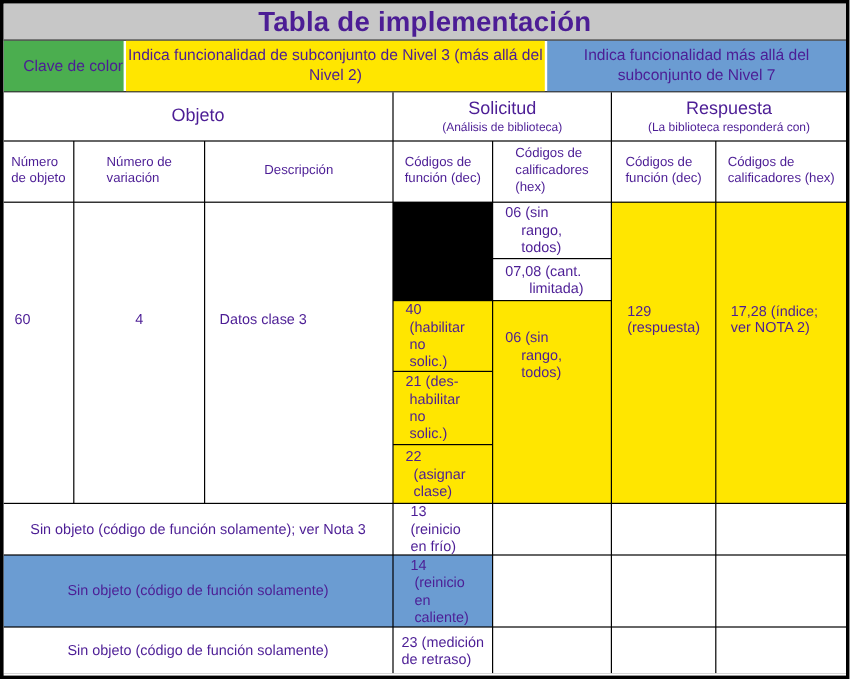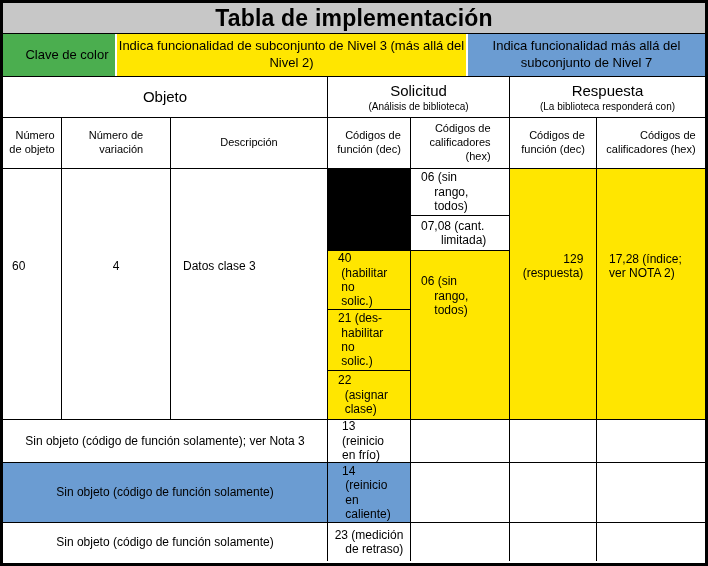--- a/index.html
+++ b/index.html
@@ -2,50 +2,50 @@
 <html style="--green: #4BAE4F; --yellow: #FFE600; --blue: #6B9CD2; --header_gray: #C7C7C7; --border: #000000;"><head>
 <meta charset="utf-8">
 <style>
   html,body { margin:0; padding:0; background:#ffffff; }
   * { box-sizing:border-box; }
   .table-wrap {
     width:708px; height:566px;
     border:3px solid var(--border,#000);
     background:#fff;
     font-family:"Liberation Sans","DejaVu Sans",sans-serif;
-    color:#000000;
+    color:#4c1d95;
     overflow:hidden;
   }
   
   .title-band {
     height:31px; background:var(--header_gray,#C7C7C7);
     border-bottom:1px solid var(--border,#000);
     display:flex; align-items:center; justify-content:center;
   }
   .title-band .t { font-size:23px; font-weight:bold; letter-spacing:.2px; }
   
   .key-row {
     height:43px; display:flex; gap:2px; background:#fff;
     border-bottom:1px solid var(--border,#000);
   }
   .key-cell { display:flex; align-items:center; justify-content:center; text-align:center; font-size:13px; line-height:1.3; }
-  .key-green { width:112px; background:var(--green,#4BAE4F);padding-left:16px; }
+  .key-green { width:100px; background:var(--green,#4BAE4F);padding-left:16px; }
   .key-yellow { width:349px; background:var(--yellow,#FFE600); }
   .key-blue { flex:1; background:var(--blue,#6B9CD2); }
   
   .grid {
     display:grid;
     grid-template-columns:58px 108px 156px 82px 98px 86px 108px;
     grid-template-rows:40px 50px 46px 34px 58px 60px 48px 42px 59px 38px;
     gap:1px; background:var(--border,#000);
     width:702px; height:484px;
   }
   .cell {
     background:#fff; display:flex; align-items:center; justify-content:center;
-    text-align:right; font-size:12px; line-height:1.2; overflow:hidden;
+    text-align:left; font-size:12px; line-height:1.2; overflow:hidden;
   }
   .cell .t { white-space:pre; }
   .ghead { flex-direction:column; }
   .ghead .t { font-size:15px; white-space:pre; }
   .ghead .sub { font-size:10px; white-space:pre; margin-top:1px; }
   .chead .t { font-size:11px; line-height:1.25; }
   .yellow { background:var(--yellow,#FFE600); }
   .blue  { background:var(--blue,#6B9CD2); }
   .left { justify-content:flex-start; text-align:left; }
   .pl6  { padding-left:9px; }

